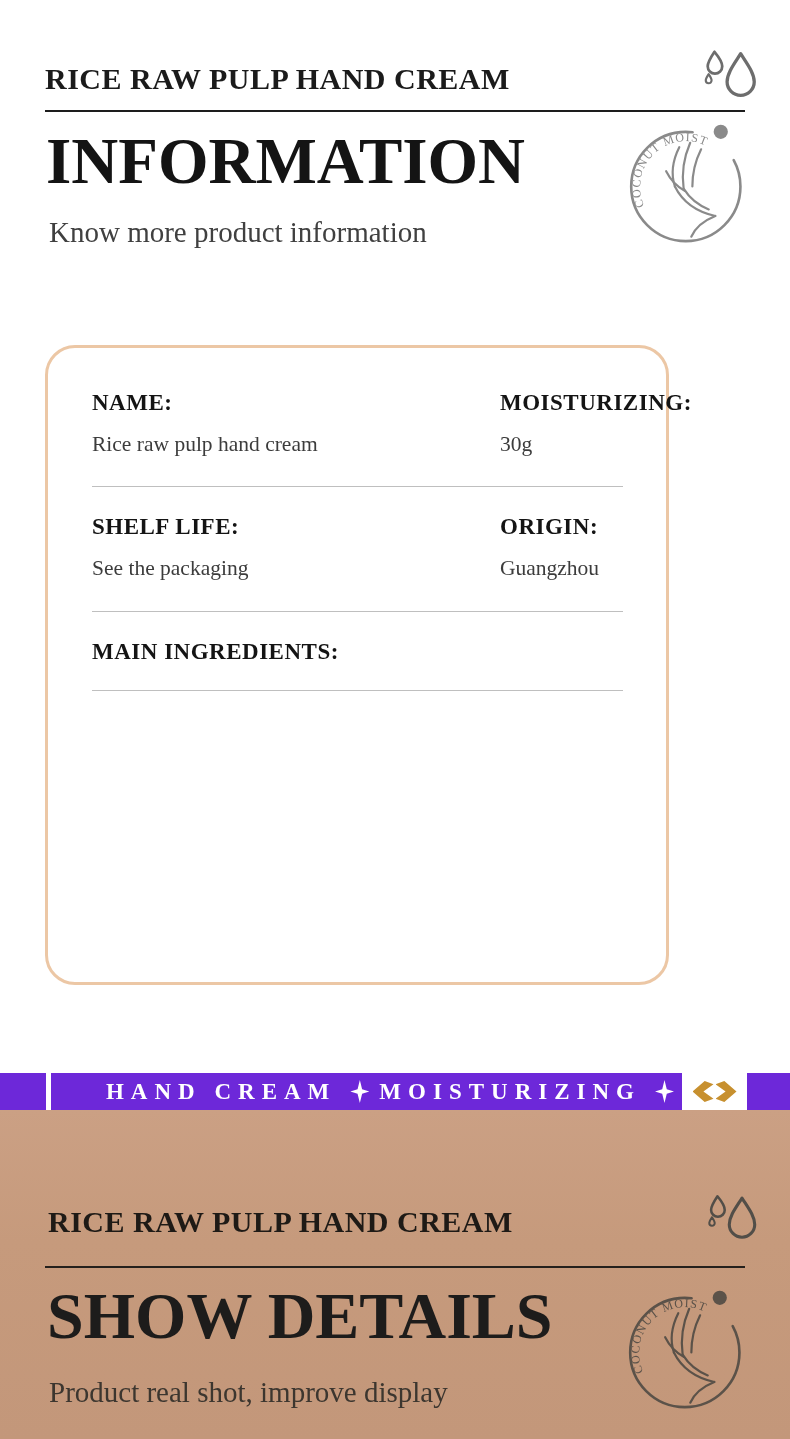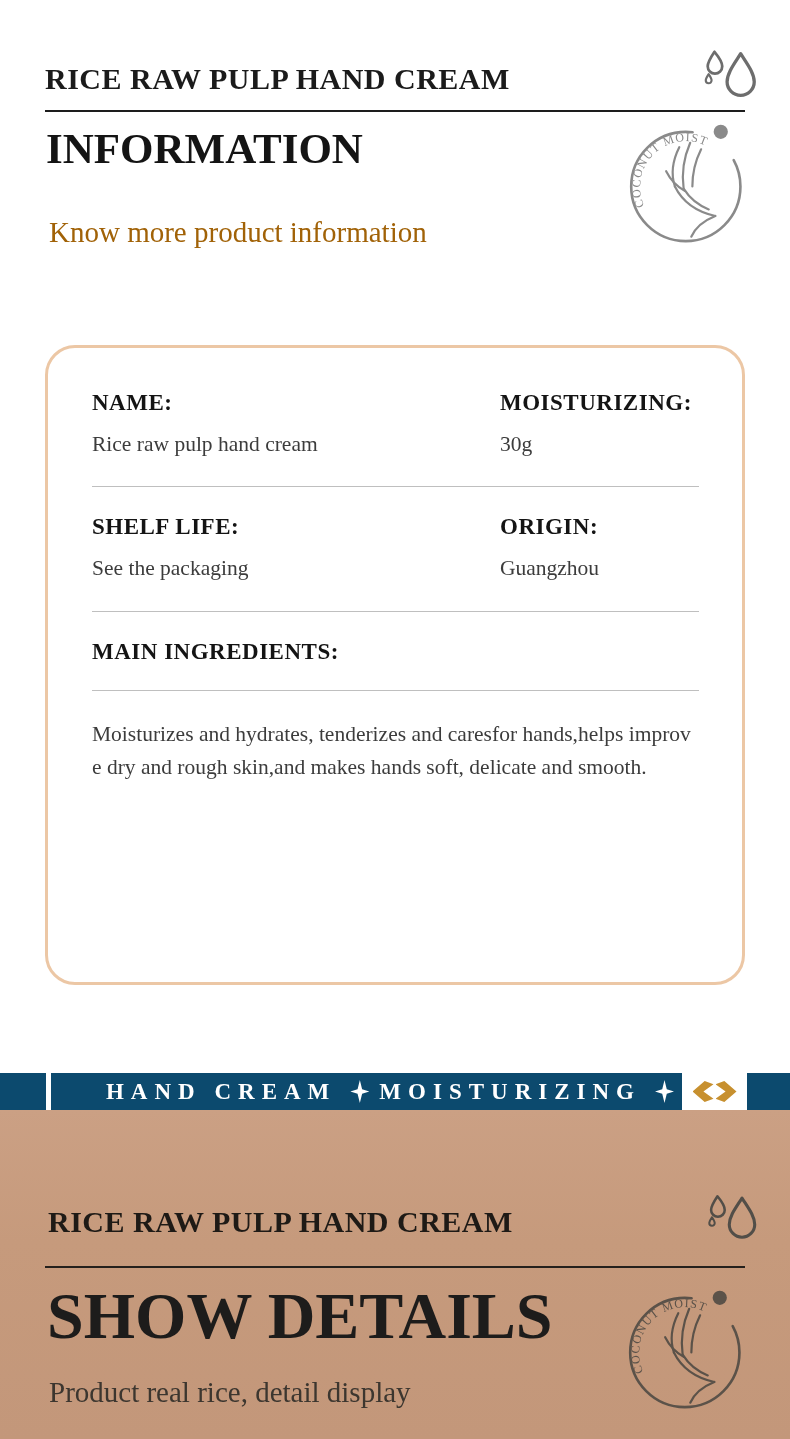--- a/index.html
+++ b/index.html
@@ -5,36 +5,36 @@
   * { margin:0; padding:0; box-sizing:border-box; }
   html,body { background:#ffffff; }
   body { width:790px; font-family:"Liberation Serif","DejaVu Serif",serif; }
   .page { position:relative; width:790px; height:1439px; background:#ffffff; overflow:hidden;text-decoration:underline; }
 
   
   .info-section { position:absolute; inset:0 0 auto 0; height:1073px; background:#ffffff; }
   .hdr-title { position:absolute; left:45px; top:62px; font-size:30px; font-weight:bold; color:#1b1b1b; letter-spacing:0.5px; }
   .hdr-drops { position:absolute; right:28px; top:46px; width:64px; height:60px; color:#6d6d6d; }
   .hdr-rule  { position:absolute; left:45px; right:45px; top:110px; border-top:2px solid #1d1d1d; }
-  .big-title { position:absolute; left:46px; top:124px; font-size:43px; font-weight:bold; color:#141414; letter-spacing:0px; }
-  .sub-title { position:absolute; left:49px; top:216px; font-size:29px; color:#a16207; }
+  .big-title { position:absolute; left:46px; top:124px; font-size:65px; font-weight:bold; color:#141414; letter-spacing:0px; }
+  .sub-title { position:absolute; left:49px; top:216px; font-size:29px; color:#404040; }
   .badge { position:absolute; width:142px; height:142px; }
   .badge-top { right:31px; top:110px; color:#8a8a8a; }
 
   
-  .info-card { position:absolute; left:45px; top:345px; width:700px; height:640px;
+  .info-card { position:absolute; left:45px; top:345px; width:624px; height:640px;
                border:3px solid #ecc7a5; border-radius:30px; background:#ffffff; padding:42px 43px 0 44px; }
   .two-col { display:grid; grid-template-columns:408px 1fr; }
   .fld-label { display:block; font-size:23px; font-weight:bold; color:#141414; letter-spacing:0.5px; margin-bottom:12px; }
   .fld-value { font-size:21.5px; color:#3c3c3c; line-height:1.55; }
   .card-div { border:none; border-top:1px solid #bfbfbf; margin:25px 0 27px 0; }
   .wrap-all { word-break:break-all; display:block; max-width:618px; }
 
   
-  .banner { position:absolute; left:0; top:1073px; width:790px; height:37px; background:#0c4a6e; }
+  .banner { position:absolute; left:0; top:1073px; width:790px; height:37px; background:#6d28d9; }
   .banner-bar { position:absolute; left:46px; top:0; bottom:0; width:5px; background:#ffffff; }
   .banner-text { position:absolute; left:0; right:0; top:0; bottom:0; display:flex; align-items:center; justify-content:center;
                  color:#ffffff; font-size:23px; font-weight:bold; letter-spacing:7px; }
   .sparkle { display:inline-block; width:19px; height:23px; background:#ffffff; margin:0 10px 0 14px;
              clip-path:polygon(50% 0%, 62% 40%, 100% 50%, 62% 60%, 50% 100%, 38% 60%, 0% 50%, 38% 40%); }
   .banner-arrowbox { position:absolute; right:43px; top:0; bottom:0; width:65px; background:#ffffff;
                      display:flex; align-items:center; justify-content:center; gap:2px; cursor:pointer; }
   .arrow-l, .arrow-r { width:21px; height:21px; background:#c7902f; display:inline-block; }
   .arrow-l { clip-path:polygon(0% 50%, 58% 0%, 100% 16%, 52% 50%, 100% 84%, 58% 100%); }
   .arrow-r { clip-path:polygon(100% 50%, 42% 0%, 0% 16%, 48% 50%, 0% 84%, 42% 100%); }
@@ -123,21 +123,20 @@
 
       <hr class="card-div">
 
       <div>
         <span class="fld-label">MAIN INGREDIENTS:</span>
       </div>
 
       <hr class="card-div">
 
       <div>
-        <span class="fld-value wrap-all">Moisturizes and hydrates, tenderizes and caresfor hands,helps improve dry and rough skin,and makes hands soft, delicate and smooth.</span>
       </div>
 
     </div>
   </section>
 
   <div class="banner">
     <div class="banner-bar"></div>
     <div class="banner-text">
       <span>HAND CREAM</span>
       <span class="sparkle"></span>
@@ -158,21 +157,21 @@
       <svg viewBox="0 0 66 60" fill="none" stroke="currentColor" stroke-linejoin="round" stroke-linecap="round">
         <path d="M44,7 C37,18 30,27 30,36 a14,14 0 0 0 28,0 C58,27 51,18 44,7 Z" stroke-width="3.4"></path>
         <path d="M17,5 C13,11 10,16 10,20 a7.5,7.5 0 0 0 15,0 C25,16 22,11 17,5 Z" stroke-width="2.8"></path>
         <path d="M11,28 C9,31 8,33 8,34.5 a3,3 0 0 0 6,0 C14,33 13,31 11,28 Z" stroke-width="2.2"></path>
       </svg>
     </span>
 
     <div class="d-rule"></div>
 
     <h1 class="d-title">SHOW DETAILS</h1>
-    <p class="d-sub">Product real rice, detail display</p>
+    <p class="d-sub">Product real shot, improve display</p>
 
     <span class="badge badge-bottom">
       <svg viewBox="0 0 130 130" fill="none" stroke="currentColor" stroke-linecap="round">
         <defs>
             <path id="arcBottom" d="M 25,88 A 42,42 0 0 1 84,34" fill="none" stroke="none"></path>
           </defs>
         <circle cx="63" cy="70" r="50" stroke-width="2.4" pathLength="100" stroke-dasharray="85 15" stroke-dashoffset="8"></circle>
         <circle cx="95" cy="20" r="6.5" fill="currentColor" stroke="none"></circle>
         <text font-size="11" letter-spacing="1" fill="currentColor" stroke="none" font-family="Liberation Serif, DejaVu Serif, serif">
           <textPath href="#arcBottom">COCONUT MOIST</textPath>

